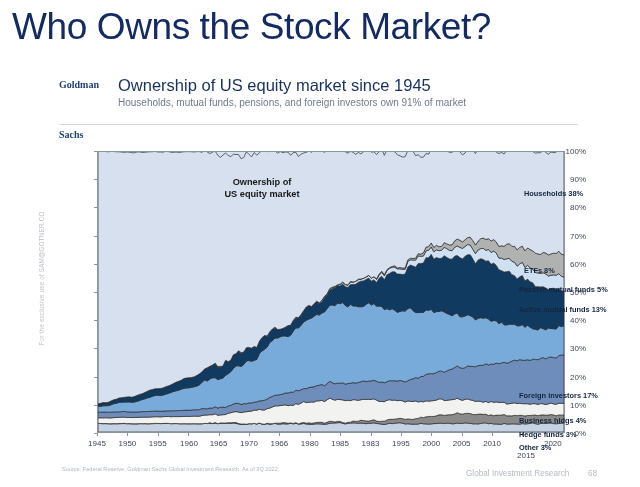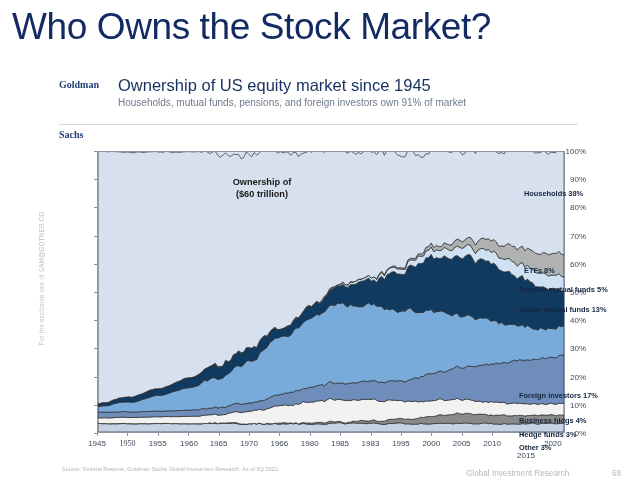--- a/index.html
+++ b/index.html
@@ -196,21 +196,20 @@
     font-size: 8.2px;
     color: #b3b9c2;
     white-space: nowrap;
   }
   #page-num {
     position: absolute;
     left: 588px;
     top: 469px;
     font-size: 8.2px;
     color: #b3b9c2;
-    margin-left: 24px;
   }
 </style>
 </head>
 <body>
 
 <div id="slide">
 
   <div id="main-title">Who Owns the Stock Market?</div>
 
   <div id="gs-logo">
@@ -236,21 +235,21 @@
           <path d="M 0.00 262.22 L 0.00 256.23 L 2.61 256.10 L 5.23 255.57 L 7.84 255.55 L 10.46 255.41 L 13.07 254.66 L 15.69 253.54 L 18.30 253.07 L 20.92 252.27 L 23.53 251.96 L 26.15 251.81 L 28.76 251.85 L 31.37 251.72 L 33.99 252.03 L 36.60 251.79 L 39.22 251.08 L 41.83 250.34 L 44.45 249.26 L 47.06 248.59 L 49.68 247.64 L 52.29 246.91 L 54.91 245.95 L 57.52 245.13 L 60.13 244.91 L 62.75 245.33 L 65.36 244.76 L 67.98 243.93 L 70.59 243.13 L 73.21 242.22 L 75.82 241.20 L 78.44 240.56 L 81.05 239.93 L 83.66 238.85 L 86.28 238.01 L 88.89 237.66 L 91.51 237.49 L 94.12 237.01 L 96.74 236.38 L 99.35 235.61 L 101.97 234.46 L 104.58 231.76 L 107.20 229.59 L 109.81 230.65 L 112.42 228.53 L 115.04 227.40 L 117.65 227.39 L 120.27 229.21 L 122.88 228.43 L 125.50 227.68 L 128.11 224.93 L 130.73 223.37 L 133.34 221.32 L 135.96 218.05 L 138.57 215.48 L 141.18 215.23 L 143.80 216.04 L 146.41 213.94 L 149.03 210.47 L 151.64 210.00 L 154.26 210.79 L 156.87 209.84 L 159.49 208.86 L 162.10 203.04 L 164.72 200.42 L 167.33 198.57 L 169.94 196.46 L 172.56 191.52 L 175.17 190.03 L 177.79 187.29 L 180.40 187.42 L 183.02 186.18 L 185.63 185.22 L 188.25 185.31 L 190.86 185.93 L 193.47 184.51 L 196.09 180.37 L 198.70 177.07 L 201.32 177.32 L 203.93 174.47 L 206.55 171.30 L 209.16 169.45 L 211.78 168.27 L 214.39 167.24 L 217.01 165.38 L 219.62 163.51 L 222.23 164.21 L 224.85 162.24 L 227.46 161.08 L 230.08 157.76 L 232.69 154.35 L 235.31 154.00 L 237.92 154.82 L 240.54 152.16 L 243.15 152.80 L 245.77 151.64 L 248.38 154.57 L 250.99 155.94 L 253.61 153.43 L 256.22 155.09 L 258.84 155.05 L 261.45 155.84 L 264.07 155.87 L 266.68 155.60 L 269.30 153.38 L 271.91 151.83 L 274.53 154.00 L 277.14 152.66 L 279.75 155.36 L 282.37 155.17 L 284.98 155.64 L 287.60 158.74 L 290.21 157.70 L 292.83 159.00 L 295.44 157.85 L 298.06 159.41 L 300.67 161.50 L 303.28 160.54 L 305.90 159.99 L 308.51 160.23 L 311.13 157.76 L 313.74 156.76 L 316.36 159.79 L 318.97 161.64 L 321.59 161.78 L 324.20 161.46 L 326.82 161.65 L 329.43 159.19 L 332.04 159.50 L 334.66 158.41 L 337.27 161.70 L 339.89 160.76 L 342.50 160.62 L 345.12 159.96 L 347.73 161.14 L 350.35 162.55 L 352.96 163.64 L 355.58 165.06 L 358.19 163.15 L 360.80 162.12 L 363.42 165.89 L 366.03 166.04 L 368.65 165.20 L 371.26 163.89 L 373.88 164.87 L 376.49 166.12 L 379.11 169.15 L 381.72 167.53 L 384.34 166.86 L 386.95 167.42 L 389.56 166.97 L 392.18 168.23 L 394.79 170.52 L 397.41 169.70 L 400.02 169.94 L 402.64 173.02 L 405.25 171.25 L 407.87 174.06 L 410.48 174.14 L 413.09 173.46 L 415.71 173.45 L 418.32 173.54 L 420.94 175.10 L 423.55 175.00 L 426.17 173.95 L 428.78 176.46 L 431.40 174.54 L 434.01 176.44 L 436.63 178.00 L 439.24 178.56 L 441.85 179.26 L 444.47 176.95 L 447.08 177.91 L 449.70 179.10 L 452.31 177.32 L 454.93 177.81 L 457.54 177.94 L 460.16 178.33 L 462.77 174.76 L 465.39 175.87 L 468.00 175.02 L 468.00 204.29 L 465.39 204.46 L 462.77 205.13 L 460.16 207.43 L 457.54 207.00 L 454.93 206.54 L 452.31 206.87 L 449.70 208.39 L 447.08 207.03 L 444.47 207.86 L 441.85 209.22 L 439.24 208.87 L 436.63 208.70 L 434.01 209.93 L 431.40 209.24 L 428.78 209.80 L 426.17 209.71 L 423.55 209.08 L 420.94 210.32 L 418.32 209.59 L 415.71 210.60 L 413.09 212.02 L 410.48 212.64 L 407.87 211.82 L 405.25 212.43 L 402.64 213.23 L 400.02 212.52 L 397.41 213.85 L 394.79 213.52 L 392.18 214.54 L 389.56 213.26 L 386.95 214.81 L 384.34 214.78 L 381.72 215.24 L 379.11 216.23 L 376.49 216.06 L 373.88 215.89 L 371.26 215.46 L 368.65 217.23 L 366.03 217.97 L 363.42 217.18 L 360.80 215.42 L 358.19 217.05 L 355.58 218.64 L 352.96 219.33 L 350.35 220.53 L 347.73 221.85 L 345.12 220.70 L 342.50 220.80 L 339.89 222.12 L 337.27 223.24 L 334.66 223.21 L 332.04 223.40 L 329.43 223.82 L 326.82 225.90 L 324.20 226.15 L 321.59 227.87 L 318.97 227.21 L 316.36 228.47 L 313.74 229.15 L 311.13 230.32 L 308.51 231.67 L 305.90 230.70 L 303.28 230.04 L 300.67 230.71 L 298.06 230.44 L 295.44 230.37 L 292.83 230.27 L 290.21 231.42 L 287.60 232.41 L 284.98 231.60 L 282.37 232.09 L 279.75 230.91 L 277.14 229.83 L 274.53 230.49 L 271.91 230.82 L 269.30 231.25 L 266.68 230.39 L 264.07 231.41 L 261.45 232.10 L 258.84 232.78 L 256.22 232.26 L 253.61 232.88 L 250.99 233.24 L 248.38 233.78 L 245.77 232.57 L 243.15 232.81 L 240.54 232.85 L 237.92 233.48 L 235.31 232.25 L 232.69 231.04 L 230.08 233.37 L 227.46 235.47 L 224.85 234.09 L 222.23 234.94 L 219.62 235.31 L 217.01 236.52 L 214.39 236.73 L 211.78 237.27 L 209.16 238.40 L 206.55 238.18 L 203.93 239.51 L 201.32 240.47 L 198.70 239.86 L 196.09 241.91 L 193.47 241.83 L 190.86 242.89 L 188.25 242.58 L 185.63 243.83 L 183.02 244.21 L 180.40 244.95 L 177.79 244.89 L 175.17 246.14 L 172.56 247.13 L 169.94 248.72 L 167.33 249.99 L 164.72 250.54 L 162.10 250.59 L 159.49 251.70 L 156.87 251.95 L 154.26 252.82 L 151.64 252.58 L 149.03 253.65 L 146.41 253.36 L 143.80 254.39 L 141.18 253.16 L 138.57 253.02 L 135.96 253.80 L 133.34 255.20 L 130.73 255.68 L 128.11 257.38 L 125.50 256.87 L 122.88 257.24 L 120.27 257.85 L 117.65 256.55 L 115.04 257.99 L 112.42 257.82 L 109.81 258.60 L 107.20 258.54 L 104.58 258.32 L 101.97 259.47 L 99.35 259.60 L 96.74 259.59 L 94.12 259.84 L 91.51 260.10 L 88.89 259.95 L 86.28 260.15 L 83.66 260.36 L 81.05 260.38 L 78.44 260.54 L 75.82 260.49 L 73.21 260.71 L 70.59 260.64 L 67.98 260.85 L 65.36 260.92 L 62.75 261.21 L 60.13 260.85 L 57.52 260.90 L 54.91 261.04 L 52.29 261.19 L 49.68 261.41 L 47.06 261.42 L 44.45 261.47 L 41.83 261.67 L 39.22 261.83 L 36.60 261.85 L 33.99 261.90 L 31.37 261.75 L 28.76 261.66 L 26.15 261.25 L 23.53 261.49 L 20.92 261.71 L 18.30 261.83 L 15.69 261.79 L 13.07 262.01 L 10.46 262.15 L 7.84 261.86 L 5.23 261.97 L 2.61 262.00 L 0.00 262.22 Z" fill="#78aada" stroke="#2b2b2b" stroke-width="0.7" stroke-linejoin="round"></path>
           <path d="M 0.00 256.23 L 0.00 253.62 L 2.61 253.17 L 5.23 252.30 L 7.84 252.56 L 10.46 252.08 L 13.07 250.88 L 15.69 249.78 L 18.30 249.19 L 20.92 247.99 L 23.53 247.56 L 26.15 247.20 L 28.76 246.85 L 31.37 246.62 L 33.99 246.99 L 36.60 246.30 L 39.22 245.17 L 41.83 244.20 L 44.45 243.43 L 47.06 242.24 L 49.68 240.95 L 52.29 239.81 L 54.91 239.20 L 57.52 238.51 L 60.13 238.44 L 62.75 238.24 L 65.36 237.63 L 67.98 236.60 L 70.59 235.79 L 73.21 234.58 L 75.82 233.18 L 78.44 231.91 L 81.05 230.99 L 83.66 229.79 L 86.28 228.32 L 88.89 227.52 L 91.51 227.43 L 94.12 227.05 L 96.74 226.40 L 99.35 224.99 L 101.97 223.41 L 104.58 221.54 L 107.20 218.90 L 109.81 217.70 L 112.42 216.23 L 115.04 214.99 L 117.65 213.22 L 120.27 216.89 L 122.88 216.69 L 125.50 215.52 L 128.11 210.05 L 130.73 211.13 L 133.34 209.74 L 135.96 204.37 L 138.57 203.61 L 141.18 200.96 L 143.80 202.88 L 146.41 201.54 L 149.03 197.23 L 151.64 197.69 L 154.26 197.65 L 156.87 195.91 L 159.49 197.69 L 162.10 190.97 L 164.72 187.00 L 167.33 185.11 L 169.94 186.04 L 172.56 181.73 L 175.17 178.88 L 177.79 177.49 L 180.40 179.09 L 183.02 178.52 L 185.63 177.71 L 188.25 176.58 L 190.86 175.38 L 193.47 174.52 L 196.09 170.36 L 198.70 167.50 L 201.32 167.29 L 203.93 164.64 L 206.55 160.68 L 209.16 156.50 L 211.78 154.71 L 214.39 156.04 L 217.01 153.27 L 219.62 150.66 L 222.23 152.91 L 224.85 150.83 L 227.46 146.71 L 230.08 143.72 L 232.69 139.31 L 235.31 137.52 L 237.92 137.09 L 240.54 134.66 L 243.15 134.94 L 245.77 132.98 L 248.38 135.60 L 250.99 136.37 L 253.61 133.50 L 256.22 133.48 L 258.84 133.20 L 261.45 131.13 L 264.07 130.09 L 266.68 129.84 L 269.30 128.39 L 271.91 126.99 L 274.53 130.06 L 277.14 128.60 L 279.75 131.39 L 282.37 127.12 L 284.98 125.14 L 287.60 128.59 L 290.21 123.63 L 292.83 122.29 L 295.44 120.64 L 298.06 120.68 L 300.67 122.98 L 303.28 122.99 L 305.90 123.38 L 308.51 122.96 L 311.13 115.93 L 313.74 113.87 L 316.36 114.82 L 318.97 116.02 L 321.59 112.34 L 324.20 112.37 L 326.82 111.76 L 329.43 106.39 L 332.04 106.61 L 334.66 103.08 L 337.27 108.06 L 339.89 106.25 L 342.50 107.33 L 345.12 106.95 L 347.73 104.45 L 350.35 106.29 L 352.96 107.64 L 355.58 107.94 L 358.19 104.88 L 360.80 104.27 L 363.42 106.35 L 366.03 107.78 L 368.65 104.94 L 371.26 103.49 L 373.88 103.52 L 376.49 107.85 L 379.11 112.56 L 381.72 108.82 L 384.34 107.47 L 386.95 108.25 L 389.56 109.96 L 392.18 109.56 L 394.79 113.15 L 397.41 111.89 L 400.02 114.31 L 402.64 118.65 L 405.25 119.51 L 407.87 120.93 L 410.48 120.48 L 413.09 120.03 L 415.71 123.53 L 418.32 124.55 L 420.94 127.88 L 423.55 125.71 L 426.17 124.40 L 428.78 129.94 L 431.40 128.02 L 434.01 130.71 L 436.63 131.79 L 439.24 135.65 L 441.85 135.69 L 444.47 135.90 L 447.08 135.71 L 449.70 137.00 L 452.31 138.50 L 454.93 137.60 L 457.54 137.14 L 460.16 138.14 L 462.77 137.11 L 465.39 140.10 L 468.00 140.22 L 468.00 175.02 L 465.39 175.87 L 462.77 174.76 L 460.16 178.33 L 457.54 177.94 L 454.93 177.81 L 452.31 177.32 L 449.70 179.10 L 447.08 177.91 L 444.47 176.95 L 441.85 179.26 L 439.24 178.56 L 436.63 178.00 L 434.01 176.44 L 431.40 174.54 L 428.78 176.46 L 426.17 173.95 L 423.55 175.00 L 420.94 175.10 L 418.32 173.54 L 415.71 173.45 L 413.09 173.46 L 410.48 174.14 L 407.87 174.06 L 405.25 171.25 L 402.64 173.02 L 400.02 169.94 L 397.41 169.70 L 394.79 170.52 L 392.18 168.23 L 389.56 166.97 L 386.95 167.42 L 384.34 166.86 L 381.72 167.53 L 379.11 169.15 L 376.49 166.12 L 373.88 164.87 L 371.26 163.89 L 368.65 165.20 L 366.03 166.04 L 363.42 165.89 L 360.80 162.12 L 358.19 163.15 L 355.58 165.06 L 352.96 163.64 L 350.35 162.55 L 347.73 161.14 L 345.12 159.96 L 342.50 160.62 L 339.89 160.76 L 337.27 161.70 L 334.66 158.41 L 332.04 159.50 L 329.43 159.19 L 326.82 161.65 L 324.20 161.46 L 321.59 161.78 L 318.97 161.64 L 316.36 159.79 L 313.74 156.76 L 311.13 157.76 L 308.51 160.23 L 305.90 159.99 L 303.28 160.54 L 300.67 161.50 L 298.06 159.41 L 295.44 157.85 L 292.83 159.00 L 290.21 157.70 L 287.60 158.74 L 284.98 155.64 L 282.37 155.17 L 279.75 155.36 L 277.14 152.66 L 274.53 154.00 L 271.91 151.83 L 269.30 153.38 L 266.68 155.60 L 264.07 155.87 L 261.45 155.84 L 258.84 155.05 L 256.22 155.09 L 253.61 153.43 L 250.99 155.94 L 248.38 154.57 L 245.77 151.64 L 243.15 152.80 L 240.54 152.16 L 237.92 154.82 L 235.31 154.00 L 232.69 154.35 L 230.08 157.76 L 227.46 161.08 L 224.85 162.24 L 222.23 164.21 L 219.62 163.51 L 217.01 165.38 L 214.39 167.24 L 211.78 168.27 L 209.16 169.45 L 206.55 171.30 L 203.93 174.47 L 201.32 177.32 L 198.70 177.07 L 196.09 180.37 L 193.47 184.51 L 190.86 185.93 L 188.25 185.31 L 185.63 185.22 L 183.02 186.18 L 180.40 187.42 L 177.79 187.29 L 175.17 190.03 L 172.56 191.52 L 169.94 196.46 L 167.33 198.57 L 164.72 200.42 L 162.10 203.04 L 159.49 208.86 L 156.87 209.84 L 154.26 210.79 L 151.64 210.00 L 149.03 210.47 L 146.41 213.94 L 143.80 216.04 L 141.18 215.23 L 138.57 215.48 L 135.96 218.05 L 133.34 221.32 L 130.73 223.37 L 128.11 224.93 L 125.50 227.68 L 122.88 228.43 L 120.27 229.21 L 117.65 227.39 L 115.04 227.40 L 112.42 228.53 L 109.81 230.65 L 107.20 229.59 L 104.58 231.76 L 101.97 234.46 L 99.35 235.61 L 96.74 236.38 L 94.12 237.01 L 91.51 237.49 L 88.89 237.66 L 86.28 238.01 L 83.66 238.85 L 81.05 239.93 L 78.44 240.56 L 75.82 241.20 L 73.21 242.22 L 70.59 243.13 L 67.98 243.93 L 65.36 244.76 L 62.75 245.33 L 60.13 244.91 L 57.52 245.13 L 54.91 245.95 L 52.29 246.91 L 49.68 247.64 L 47.06 248.59 L 44.45 249.26 L 41.83 250.34 L 39.22 251.08 L 36.60 251.79 L 33.99 252.03 L 31.37 251.72 L 28.76 251.85 L 26.15 251.81 L 23.53 251.96 L 20.92 252.27 L 18.30 253.07 L 15.69 253.54 L 13.07 254.66 L 10.46 255.41 L 7.84 255.55 L 5.23 255.57 L 2.61 256.10 L 0.00 256.23 Z" fill="#113a61" stroke="#2b2b2b" stroke-width="0.7" stroke-linejoin="round"></path>
           <path d="M 0.00 253.62 L 0.00 253.62 L 2.61 253.10 L 5.23 252.30 L 7.84 252.56 L 10.46 252.08 L 13.07 250.77 L 15.69 249.61 L 18.30 249.03 L 20.92 247.84 L 23.53 247.55 L 26.15 247.13 L 28.76 246.81 L 31.37 246.62 L 33.99 246.99 L 36.60 246.30 L 39.22 245.12 L 41.83 244.15 L 44.45 243.43 L 47.06 242.20 L 49.68 240.93 L 52.29 239.81 L 54.91 239.20 L 57.52 238.51 L 60.13 238.44 L 62.75 238.20 L 65.36 237.63 L 67.98 236.50 L 70.59 235.79 L 73.21 234.58 L 75.82 233.18 L 78.44 231.89 L 81.05 230.97 L 83.66 229.79 L 86.28 228.30 L 88.89 227.52 L 91.51 227.43 L 94.12 227.05 L 96.74 226.40 L 99.35 224.99 L 101.97 223.41 L 104.58 221.23 L 107.20 218.41 L 109.81 217.22 L 112.42 216.11 L 115.04 214.57 L 117.65 213.22 L 120.27 216.72 L 122.88 216.41 L 125.50 215.52 L 128.11 210.05 L 130.73 211.13 L 133.34 209.74 L 135.96 204.27 L 138.57 203.46 L 141.18 200.61 L 143.80 202.10 L 146.41 201.54 L 149.03 197.03 L 151.64 197.17 L 154.26 197.65 L 156.87 195.91 L 159.49 197.12 L 162.10 190.97 L 164.72 187.00 L 167.33 184.80 L 169.94 185.25 L 172.56 181.19 L 175.17 178.20 L 177.79 176.63 L 180.40 178.93 L 183.02 178.52 L 185.63 177.71 L 188.25 176.40 L 190.86 174.82 L 193.47 174.52 L 196.09 169.62 L 198.70 166.34 L 201.32 167.05 L 203.93 163.70 L 206.55 160.23 L 209.16 156.41 L 211.78 154.71 L 214.39 156.04 L 217.01 152.80 L 219.62 150.46 L 222.23 151.93 L 224.85 149.32 L 227.46 145.40 L 230.08 142.83 L 232.69 137.64 L 235.31 136.33 L 237.92 136.06 L 240.54 133.88 L 243.15 133.31 L 245.77 131.38 L 248.38 133.43 L 250.99 134.21 L 253.61 130.92 L 256.22 130.97 L 258.84 130.15 L 261.45 128.55 L 264.07 128.09 L 266.68 127.15 L 269.30 125.75 L 271.91 124.17 L 274.53 127.05 L 277.14 125.56 L 279.75 128.38 L 282.37 124.01 L 284.98 121.17 L 287.60 124.72 L 290.21 119.37 L 292.83 117.21 L 295.44 116.06 L 298.06 116.09 L 300.67 117.68 L 303.28 117.71 L 305.90 118.18 L 308.51 118.04 L 311.13 110.38 L 313.74 108.64 L 316.36 108.75 L 318.97 108.96 L 321.59 104.63 L 324.20 105.00 L 326.82 104.76 L 329.43 99.52 L 332.04 98.95 L 334.66 95.70 L 337.27 100.49 L 339.89 98.54 L 342.50 99.41 L 345.12 98.94 L 347.73 95.99 L 350.35 97.35 L 352.96 99.04 L 355.58 99.45 L 358.19 95.91 L 360.80 94.64 L 363.42 96.03 L 366.03 97.11 L 368.65 95.18 L 371.26 93.19 L 373.88 93.68 L 376.49 98.04 L 379.11 102.40 L 381.72 98.64 L 384.34 97.29 L 386.95 97.07 L 389.56 98.97 L 392.18 98.25 L 394.79 101.18 L 397.41 99.75 L 400.02 101.85 L 402.64 106.86 L 405.25 106.93 L 407.87 108.20 L 410.48 107.57 L 413.09 107.12 L 415.71 110.13 L 418.32 111.04 L 420.94 114.94 L 423.55 112.63 L 426.17 111.08 L 428.78 116.29 L 431.40 114.16 L 434.01 116.66 L 436.63 118.06 L 439.24 121.40 L 441.85 121.81 L 444.47 122.33 L 447.08 121.60 L 449.70 122.91 L 452.31 124.85 L 454.93 124.18 L 457.54 123.77 L 460.16 124.19 L 462.77 122.58 L 465.39 125.24 L 468.00 125.94 L 468.00 140.22 L 465.39 140.10 L 462.77 137.11 L 460.16 138.14 L 457.54 137.14 L 454.93 137.60 L 452.31 138.50 L 449.70 137.00 L 447.08 135.71 L 444.47 135.90 L 441.85 135.69 L 439.24 135.65 L 436.63 131.79 L 434.01 130.71 L 431.40 128.02 L 428.78 129.94 L 426.17 124.40 L 423.55 125.71 L 420.94 127.88 L 418.32 124.55 L 415.71 123.53 L 413.09 120.03 L 410.48 120.48 L 407.87 120.93 L 405.25 119.51 L 402.64 118.65 L 400.02 114.31 L 397.41 111.89 L 394.79 113.15 L 392.18 109.56 L 389.56 109.96 L 386.95 108.25 L 384.34 107.47 L 381.72 108.82 L 379.11 112.56 L 376.49 107.85 L 373.88 103.52 L 371.26 103.49 L 368.65 104.94 L 366.03 107.78 L 363.42 106.35 L 360.80 104.27 L 358.19 104.88 L 355.58 107.94 L 352.96 107.64 L 350.35 106.29 L 347.73 104.45 L 345.12 106.95 L 342.50 107.33 L 339.89 106.25 L 337.27 108.06 L 334.66 103.08 L 332.04 106.61 L 329.43 106.39 L 326.82 111.76 L 324.20 112.37 L 321.59 112.34 L 318.97 116.02 L 316.36 114.82 L 313.74 113.87 L 311.13 115.93 L 308.51 122.96 L 305.90 123.38 L 303.28 122.99 L 300.67 122.98 L 298.06 120.68 L 295.44 120.64 L 292.83 122.29 L 290.21 123.63 L 287.60 128.59 L 284.98 125.14 L 282.37 127.12 L 279.75 131.39 L 277.14 128.60 L 274.53 130.06 L 271.91 126.99 L 269.30 128.39 L 266.68 129.84 L 264.07 130.09 L 261.45 131.13 L 258.84 133.20 L 256.22 133.48 L 253.61 133.50 L 250.99 136.37 L 248.38 135.60 L 245.77 132.98 L 243.15 134.94 L 240.54 134.66 L 237.92 137.09 L 235.31 137.52 L 232.69 139.31 L 230.08 143.72 L 227.46 146.71 L 224.85 150.83 L 222.23 152.91 L 219.62 150.66 L 217.01 153.27 L 214.39 156.04 L 211.78 154.71 L 209.16 156.50 L 206.55 160.68 L 203.93 164.64 L 201.32 167.29 L 198.70 167.50 L 196.09 170.36 L 193.47 174.52 L 190.86 175.38 L 188.25 176.58 L 185.63 177.71 L 183.02 178.52 L 180.40 179.09 L 177.79 177.49 L 175.17 178.88 L 172.56 181.73 L 169.94 186.04 L 167.33 185.11 L 164.72 187.00 L 162.10 190.97 L 159.49 197.69 L 156.87 195.91 L 154.26 197.65 L 151.64 197.69 L 149.03 197.23 L 146.41 201.54 L 143.80 202.88 L 141.18 200.96 L 138.57 203.61 L 135.96 204.37 L 133.34 209.74 L 130.73 211.13 L 128.11 210.05 L 125.50 215.52 L 122.88 216.69 L 120.27 216.89 L 117.65 213.22 L 115.04 214.99 L 112.42 216.23 L 109.81 217.70 L 107.20 218.90 L 104.58 221.54 L 101.97 223.41 L 99.35 224.99 L 96.74 226.40 L 94.12 227.05 L 91.51 227.43 L 88.89 227.52 L 86.28 228.32 L 83.66 229.79 L 81.05 230.99 L 78.44 231.91 L 75.82 233.18 L 73.21 234.58 L 70.59 235.79 L 67.98 236.60 L 65.36 237.63 L 62.75 238.24 L 60.13 238.44 L 57.52 238.51 L 54.91 239.20 L 52.29 239.81 L 49.68 240.95 L 47.06 242.24 L 44.45 243.43 L 41.83 244.20 L 39.22 245.17 L 36.60 246.30 L 33.99 246.99 L 31.37 246.62 L 28.76 246.85 L 26.15 247.20 L 23.53 247.56 L 20.92 247.99 L 18.30 249.19 L 15.69 249.78 L 13.07 250.88 L 10.46 252.08 L 7.84 252.56 L 5.23 252.30 L 2.61 253.17 L 0.00 253.62 Z" fill="#cfe0f2" stroke="#2b2b2b" stroke-width="0.7" stroke-linejoin="round"></path>
           <path d="M 0.00 253.62 L 0.00 253.62 L 2.61 253.10 L 5.23 252.30 L 7.84 252.52 L 10.46 252.08 L 13.07 250.77 L 15.69 249.61 L 18.30 249.03 L 20.92 247.84 L 23.53 247.55 L 26.15 247.13 L 28.76 246.81 L 31.37 246.62 L 33.99 246.99 L 36.60 246.30 L 39.22 245.12 L 41.83 244.15 L 44.45 243.43 L 47.06 242.20 L 49.68 240.93 L 52.29 239.78 L 54.91 239.20 L 57.52 238.45 L 60.13 238.44 L 62.75 238.20 L 65.36 237.60 L 67.98 236.38 L 70.59 235.62 L 73.21 234.55 L 75.82 233.18 L 78.44 231.85 L 81.05 230.97 L 83.66 229.78 L 86.28 228.20 L 88.89 227.52 L 91.51 227.43 L 94.12 227.05 L 96.74 226.40 L 99.35 224.99 L 101.97 223.41 L 104.58 221.23 L 107.20 218.41 L 109.81 217.20 L 112.42 215.85 L 115.04 214.57 L 117.65 212.68 L 120.27 215.98 L 122.88 216.01 L 125.50 215.52 L 128.11 209.83 L 130.73 211.13 L 133.34 209.74 L 135.96 204.27 L 138.57 203.15 L 141.18 200.13 L 143.80 202.10 L 146.41 201.52 L 149.03 197.03 L 151.64 196.81 L 154.26 197.57 L 156.87 195.79 L 159.49 196.90 L 162.10 190.52 L 164.72 187.00 L 167.33 184.80 L 169.94 185.25 L 172.56 181.05 L 175.17 178.20 L 177.79 176.47 L 180.40 178.84 L 183.02 178.52 L 185.63 177.71 L 188.25 176.40 L 190.86 174.82 L 193.47 174.47 L 196.09 169.62 L 198.70 166.34 L 201.32 166.90 L 203.93 163.70 L 206.55 159.78 L 209.16 156.08 L 211.78 154.48 L 214.39 155.66 L 217.01 152.80 L 219.62 150.25 L 222.23 151.93 L 224.85 149.32 L 227.46 145.40 L 230.08 142.83 L 232.69 137.64 L 235.31 136.16 L 237.92 135.36 L 240.54 133.82 L 243.15 133.07 L 245.77 130.91 L 248.38 133.43 L 250.99 133.83 L 253.61 130.39 L 256.22 130.97 L 258.84 130.15 L 261.45 128.09 L 264.07 127.88 L 266.68 127.15 L 269.30 125.75 L 271.91 124.15 L 274.53 127.05 L 277.14 125.56 L 279.75 127.61 L 282.37 122.99 L 284.98 120.08 L 287.60 123.54 L 290.21 118.49 L 292.83 116.45 L 295.44 115.23 L 298.06 114.55 L 300.67 116.81 L 303.28 116.34 L 305.90 116.90 L 308.51 116.84 L 311.13 108.67 L 313.74 107.00 L 316.36 107.25 L 318.97 106.90 L 321.59 102.41 L 324.20 102.88 L 326.82 101.59 L 329.43 95.87 L 332.04 95.25 L 334.66 91.64 L 337.27 96.16 L 339.89 93.86 L 342.50 95.41 L 345.12 95.11 L 347.73 91.33 L 350.35 92.57 L 352.96 93.57 L 355.58 93.51 L 358.19 89.48 L 360.80 87.68 L 363.42 88.90 L 366.03 90.53 L 368.65 88.38 L 371.26 86.18 L 373.88 85.89 L 376.49 89.27 L 379.11 93.69 L 381.72 89.87 L 384.34 87.27 L 386.95 86.73 L 389.56 88.11 L 392.18 87.24 L 394.79 89.67 L 397.41 88.19 L 400.02 90.55 L 402.64 95.11 L 405.25 94.51 L 407.87 95.00 L 410.48 92.90 L 413.09 92.30 L 415.71 95.13 L 418.32 94.93 L 420.94 98.65 L 423.55 96.07 L 426.17 94.81 L 428.78 99.62 L 431.40 96.59 L 434.01 98.30 L 436.63 99.60 L 439.24 101.91 L 441.85 102.71 L 444.47 103.16 L 447.08 101.16 L 449.70 101.76 L 452.31 103.61 L 454.93 102.67 L 457.54 101.87 L 460.16 102.18 L 462.77 99.88 L 465.39 102.95 L 468.00 103.53 L 468.00 125.94 L 465.39 125.24 L 462.77 122.58 L 460.16 124.19 L 457.54 123.77 L 454.93 124.18 L 452.31 124.85 L 449.70 122.91 L 447.08 121.60 L 444.47 122.33 L 441.85 121.81 L 439.24 121.40 L 436.63 118.06 L 434.01 116.66 L 431.40 114.16 L 428.78 116.29 L 426.17 111.08 L 423.55 112.63 L 420.94 114.94 L 418.32 111.04 L 415.71 110.13 L 413.09 107.12 L 410.48 107.57 L 407.87 108.20 L 405.25 106.93 L 402.64 106.86 L 400.02 101.85 L 397.41 99.75 L 394.79 101.18 L 392.18 98.25 L 389.56 98.97 L 386.95 97.07 L 384.34 97.29 L 381.72 98.64 L 379.11 102.40 L 376.49 98.04 L 373.88 93.68 L 371.26 93.19 L 368.65 95.18 L 366.03 97.11 L 363.42 96.03 L 360.80 94.64 L 358.19 95.91 L 355.58 99.45 L 352.96 99.04 L 350.35 97.35 L 347.73 95.99 L 345.12 98.94 L 342.50 99.41 L 339.89 98.54 L 337.27 100.49 L 334.66 95.70 L 332.04 98.95 L 329.43 99.52 L 326.82 104.76 L 324.20 105.00 L 321.59 104.63 L 318.97 108.96 L 316.36 108.75 L 313.74 108.64 L 311.13 110.38 L 308.51 118.04 L 305.90 118.18 L 303.28 117.71 L 300.67 117.68 L 298.06 116.09 L 295.44 116.06 L 292.83 117.21 L 290.21 119.37 L 287.60 124.72 L 284.98 121.17 L 282.37 124.01 L 279.75 128.38 L 277.14 125.56 L 274.53 127.05 L 271.91 124.17 L 269.30 125.75 L 266.68 127.15 L 264.07 128.09 L 261.45 128.55 L 258.84 130.15 L 256.22 130.97 L 253.61 130.92 L 250.99 134.21 L 248.38 133.43 L 245.77 131.38 L 243.15 133.31 L 240.54 133.88 L 237.92 136.06 L 235.31 136.33 L 232.69 137.64 L 230.08 142.83 L 227.46 145.40 L 224.85 149.32 L 222.23 151.93 L 219.62 150.46 L 217.01 152.80 L 214.39 156.04 L 211.78 154.71 L 209.16 156.41 L 206.55 160.23 L 203.93 163.70 L 201.32 167.05 L 198.70 166.34 L 196.09 169.62 L 193.47 174.52 L 190.86 174.82 L 188.25 176.40 L 185.63 177.71 L 183.02 178.52 L 180.40 178.93 L 177.79 176.63 L 175.17 178.20 L 172.56 181.19 L 169.94 185.25 L 167.33 184.80 L 164.72 187.00 L 162.10 190.97 L 159.49 197.12 L 156.87 195.91 L 154.26 197.65 L 151.64 197.17 L 149.03 197.03 L 146.41 201.54 L 143.80 202.10 L 141.18 200.61 L 138.57 203.46 L 135.96 204.27 L 133.34 209.74 L 130.73 211.13 L 128.11 210.05 L 125.50 215.52 L 122.88 216.41 L 120.27 216.72 L 117.65 213.22 L 115.04 214.57 L 112.42 216.11 L 109.81 217.22 L 107.20 218.41 L 104.58 221.23 L 101.97 223.41 L 99.35 224.99 L 96.74 226.40 L 94.12 227.05 L 91.51 227.43 L 88.89 227.52 L 86.28 228.30 L 83.66 229.79 L 81.05 230.97 L 78.44 231.89 L 75.82 233.18 L 73.21 234.58 L 70.59 235.79 L 67.98 236.50 L 65.36 237.63 L 62.75 238.20 L 60.13 238.44 L 57.52 238.51 L 54.91 239.20 L 52.29 239.81 L 49.68 240.93 L 47.06 242.20 L 44.45 243.43 L 41.83 244.15 L 39.22 245.12 L 36.60 246.30 L 33.99 246.99 L 31.37 246.62 L 28.76 246.81 L 26.15 247.13 L 23.53 247.55 L 20.92 247.84 L 18.30 249.03 L 15.69 249.61 L 13.07 250.77 L 10.46 252.08 L 7.84 252.56 L 5.23 252.30 L 2.61 253.10 L 0.00 253.62 Z" fill="#b0b2b2" stroke="#2b2b2b" stroke-width="0.7" stroke-linejoin="round"></path>
           <path d="M 0.00 253.62 L 0.00 -0.51 L 2.61 -0.97 L 5.23 -1.32 L 7.84 -0.44 L 10.46 -0.18 L 13.07 -0.69 L 15.69 -0.64 L 18.30 -0.19 L 20.92 -0.24 L 23.53 0.02 L 26.15 0.34 L 28.76 0.00 L 31.37 0.16 L 33.99 0.67 L 36.60 0.83 L 39.22 -0.09 L 41.83 -0.05 L 44.45 0.45 L 47.06 0.31 L 49.68 -0.08 L 52.29 -0.21 L 54.91 -0.28 L 57.52 -0.58 L 60.13 -0.01 L 62.75 -0.02 L 65.36 0.18 L 67.98 -0.62 L 70.59 -0.41 L 73.21 0.25 L 75.82 0.37 L 78.44 0.01 L 81.05 0.43 L 83.66 0.16 L 86.28 -0.22 L 88.89 -0.34 L 91.51 -0.41 L 94.12 -0.23 L 96.74 -0.03 L 99.35 -0.39 L 101.97 -0.38 L 104.58 0.42 L 107.20 -2.76 L 109.81 0.18 L 112.42 1.50 L 115.04 0.19 L 117.65 -0.98 L 120.27 3.32 L 122.88 5.40 L 125.50 3.20 L 128.11 0.93 L 130.73 3.64 L 133.34 4.56 L 135.96 2.31 L 138.57 2.48 L 141.18 2.61 L 143.80 6.84 L 146.41 5.52 L 149.03 -0.24 L 151.64 2.41 L 154.26 4.85 L 156.87 0.58 L 159.49 3.13 L 162.10 0.99 L 164.72 -2.50 L 167.33 -2.85 L 169.94 -0.20 L 172.56 -1.49 L 175.17 -2.34 L 177.79 -0.99 L 180.40 1.18 L 183.02 -0.44 L 185.63 0.75 L 188.25 0.04 L 190.86 0.17 L 193.47 3.33 L 196.09 0.67 L 198.70 0.35 L 201.32 4.65 L 203.93 2.23 L 206.55 1.02 L 209.16 0.31 L 211.78 -0.93 L 214.39 0.22 L 217.01 -2.02 L 219.62 -2.80 L 222.23 -1.06 L 224.85 -1.01 L 227.46 0.28 L 230.08 -1.46 L 232.69 -3.71 L 235.31 -4.23 L 237.92 -3.42 L 240.54 -3.22 L 243.15 -0.71 L 245.77 -4.85 L 248.38 -0.13 L 250.99 1.12 L 253.61 -0.79 L 256.22 0.37 L 258.84 2.44 L 261.45 0.44 L 264.07 1.92 L 266.68 -0.32 L 269.30 -2.37 L 271.91 -2.08 L 274.53 0.16 L 277.14 -0.25 L 279.75 2.63 L 282.37 -0.40 L 284.98 -2.91 L 287.60 3.36 L 290.21 -2.30 L 292.83 -3.94 L 295.44 -1.63 L 298.06 -0.21 L 300.67 2.87 L 303.28 3.84 L 305.90 5.13 L 308.51 4.74 L 311.13 -1.30 L 313.74 -2.85 L 316.36 -0.74 L 318.97 3.64 L 321.59 2.80 L 324.20 5.26 L 326.82 5.25 L 329.43 1.45 L 332.04 2.26 L 334.66 -3.65 L 337.27 -0.77 L 339.89 -2.14 L 342.50 -1.35 L 345.12 -0.79 L 347.73 -4.45 L 350.35 -1.05 L 352.96 0.31 L 355.58 0.22 L 358.19 -1.26 L 360.80 -3.60 L 363.42 -0.24 L 366.03 2.93 L 368.65 1.16 L 371.26 -3.90 L 373.88 -3.54 L 376.49 -1.82 L 379.11 1.55 L 381.72 -3.35 L 384.34 -4.26 L 386.95 -3.73 L 389.56 -3.26 L 392.18 -2.38 L 394.79 -1.66 L 397.41 -2.53 L 400.02 0.12 L 402.64 1.55 L 405.25 0.47 L 407.87 2.07 L 410.48 -2.34 L 413.09 -3.82 L 415.71 -3.14 L 418.32 -3.60 L 420.94 -0.28 L 423.55 -3.88 L 426.17 -3.72 L 428.78 -0.13 L 431.40 -2.76 L 434.01 -0.68 L 436.63 -0.58 L 439.24 1.22 L 441.85 0.69 L 444.47 0.81 L 447.08 -1.86 L 449.70 0.47 L 452.31 2.24 L 454.93 0.01 L 457.54 0.63 L 460.16 0.23 L 462.77 -4.43 L 465.39 -4.76 L 468.00 -2.66 L 468.00 103.53 L 465.39 102.95 L 462.77 99.88 L 460.16 102.18 L 457.54 101.87 L 454.93 102.67 L 452.31 103.61 L 449.70 101.76 L 447.08 101.16 L 444.47 103.16 L 441.85 102.71 L 439.24 101.91 L 436.63 99.60 L 434.01 98.30 L 431.40 96.59 L 428.78 99.62 L 426.17 94.81 L 423.55 96.07 L 420.94 98.65 L 418.32 94.93 L 415.71 95.13 L 413.09 92.30 L 410.48 92.90 L 407.87 95.00 L 405.25 94.51 L 402.64 95.11 L 400.02 90.55 L 397.41 88.19 L 394.79 89.67 L 392.18 87.24 L 389.56 88.11 L 386.95 86.73 L 384.34 87.27 L 381.72 89.87 L 379.11 93.69 L 376.49 89.27 L 373.88 85.89 L 371.26 86.18 L 368.65 88.38 L 366.03 90.53 L 363.42 88.90 L 360.80 87.68 L 358.19 89.48 L 355.58 93.51 L 352.96 93.57 L 350.35 92.57 L 347.73 91.33 L 345.12 95.11 L 342.50 95.41 L 339.89 93.86 L 337.27 96.16 L 334.66 91.64 L 332.04 95.25 L 329.43 95.87 L 326.82 101.59 L 324.20 102.88 L 321.59 102.41 L 318.97 106.90 L 316.36 107.25 L 313.74 107.00 L 311.13 108.67 L 308.51 116.84 L 305.90 116.90 L 303.28 116.34 L 300.67 116.81 L 298.06 114.55 L 295.44 115.23 L 292.83 116.45 L 290.21 118.49 L 287.60 123.54 L 284.98 120.08 L 282.37 122.99 L 279.75 127.61 L 277.14 125.56 L 274.53 127.05 L 271.91 124.15 L 269.30 125.75 L 266.68 127.15 L 264.07 127.88 L 261.45 128.09 L 258.84 130.15 L 256.22 130.97 L 253.61 130.39 L 250.99 133.83 L 248.38 133.43 L 245.77 130.91 L 243.15 133.07 L 240.54 133.82 L 237.92 135.36 L 235.31 136.16 L 232.69 137.64 L 230.08 142.83 L 227.46 145.40 L 224.85 149.32 L 222.23 151.93 L 219.62 150.25 L 217.01 152.80 L 214.39 155.66 L 211.78 154.48 L 209.16 156.08 L 206.55 159.78 L 203.93 163.70 L 201.32 166.90 L 198.70 166.34 L 196.09 169.62 L 193.47 174.47 L 190.86 174.82 L 188.25 176.40 L 185.63 177.71 L 183.02 178.52 L 180.40 178.84 L 177.79 176.47 L 175.17 178.20 L 172.56 181.05 L 169.94 185.25 L 167.33 184.80 L 164.72 187.00 L 162.10 190.52 L 159.49 196.90 L 156.87 195.79 L 154.26 197.57 L 151.64 196.81 L 149.03 197.03 L 146.41 201.52 L 143.80 202.10 L 141.18 200.13 L 138.57 203.15 L 135.96 204.27 L 133.34 209.74 L 130.73 211.13 L 128.11 209.83 L 125.50 215.52 L 122.88 216.01 L 120.27 215.98 L 117.65 212.68 L 115.04 214.57 L 112.42 215.85 L 109.81 217.20 L 107.20 218.41 L 104.58 221.23 L 101.97 223.41 L 99.35 224.99 L 96.74 226.40 L 94.12 227.05 L 91.51 227.43 L 88.89 227.52 L 86.28 228.20 L 83.66 229.78 L 81.05 230.97 L 78.44 231.85 L 75.82 233.18 L 73.21 234.55 L 70.59 235.62 L 67.98 236.38 L 65.36 237.60 L 62.75 238.20 L 60.13 238.44 L 57.52 238.45 L 54.91 239.20 L 52.29 239.78 L 49.68 240.93 L 47.06 242.20 L 44.45 243.43 L 41.83 244.15 L 39.22 245.12 L 36.60 246.30 L 33.99 246.99 L 31.37 246.62 L 28.76 246.81 L 26.15 247.13 L 23.53 247.55 L 20.92 247.84 L 18.30 249.03 L 15.69 249.61 L 13.07 250.77 L 10.46 252.08 L 7.84 252.52 L 5.23 252.30 L 2.61 253.10 L 0.00 253.62 Z" fill="#d6e0ee" stroke="#2b2b2b" stroke-width="0.7" stroke-linejoin="round"></path>
         </svg>
     </div>
     <div id="xaxis">
         <div class="xlabel" style="left: 0px;">1945</div>
         <div class="xtick" style="left: 0px;"></div>
-        <div class="xlabel" style="left: 30.3896px; font-family: Liberation Serif, serif;">1950</div>
+        <div class="xlabel" style="left: 30.3896px;">1950</div>
         <div class="xtick" style="left: 30.3896px;"></div>
         <div class="xlabel" style="left: 60.7792px;">1955</div>
         <div class="xtick" style="left: 60.7792px;"></div>
         <div class="xlabel" style="left: 92px;">1960</div>
         <div class="xtick" style="left: 91.1688px;"></div>
         <div class="xlabel" style="left: 121.558px;">1965</div>
         <div class="xtick" style="left: 121.558px;"></div>
         <div class="xlabel" style="left: 151.948px;">1970</div>
         <div class="xtick" style="left: 151.948px;"></div>
         <div class="xlabel" style="left: 182.338px;">1966</div>
@@ -269,21 +268,21 @@
         <div class="xtick" style="left: 364.675px;"></div>
         <div class="xlabel" style="left: 395.065px;">2010</div>
         <div class="xtick" style="left: 395.065px;"></div>
         <div class="xlabel" style="left: 429px; margin-top: 12px;">2015</div>
         <div class="xtick" style="left: 425.455px;"></div>
         <div class="xlabel" style="left: 455.844px;">2020</div>
         <div class="xtick" style="left: 455.844px;"></div>
       </div>
     <div id="chart-annot">
       <span>Ownership of</span>
-      <span>($60 trillion)</span>
+      <span>US equity market</span>
     </div>
   <div class="ylabel" style="top: 293px;">0%</div>
       <div class="ytick" style="top: 293px;"></div>
       <div class="ylabel" style="top: 264.8px;">10%</div>
       <div class="ytick" style="top: 264.8px;"></div>
       <div class="ylabel" style="top: 236.6px;">20%</div>
       <div class="ytick" style="top: 236.6px;"></div>
       <div class="ylabel" style="top: 208.4px;">30%</div>
       <div class="ytick" style="top: 208.4px;"></div>
       <div class="ylabel" style="top: 180.2px;">40%</div>

